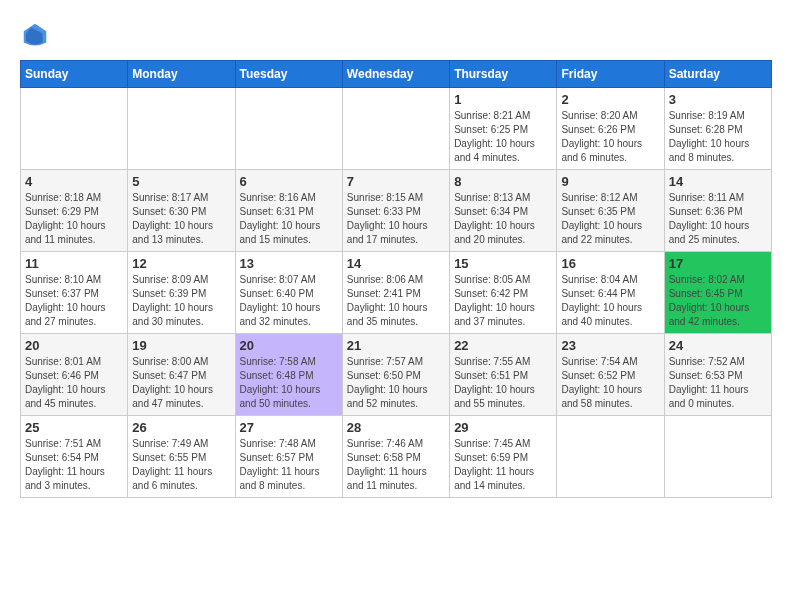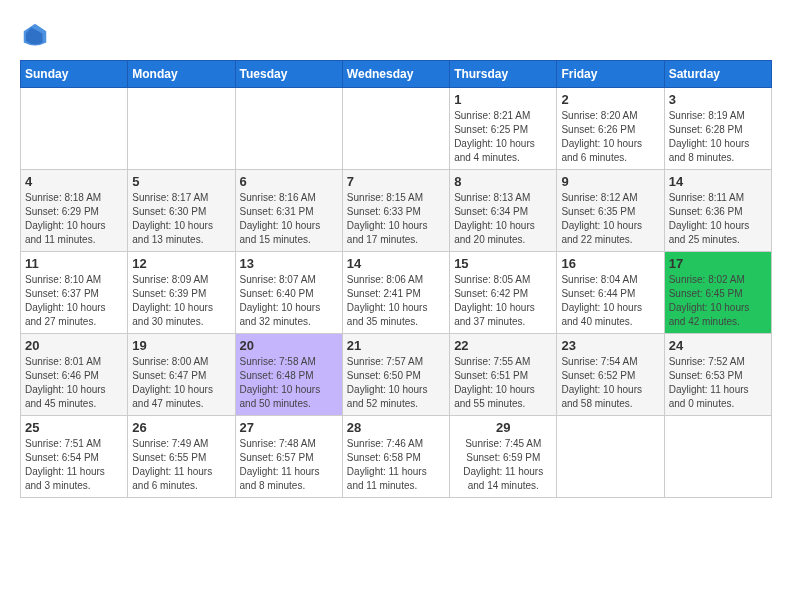--- a/index.html
+++ b/index.html
@@ -384,21 +384,21 @@
         </td>
         <td style="background-color: rgb(255, 255, 255);">
           <div class="cell-content">
             <div class="day-number">28</div>
             <div class="cell-info">Sunrise: 7:46 AM
 Sunset: 6:58 PM
 Daylight: 11 hours
 and 11 minutes.</div>
           </div>
         </td>
-        <td style="background-color: rgb(255, 255, 255); text-align: center;">
+        <td style="background-color: rgb(255, 255, 255);">
           <div class="cell-content">
             <div class="day-number">29</div>
             <div class="cell-info">Sunrise: 7:45 AM
 Sunset: 6:59 PM
 Daylight: 11 hours
 and 14 minutes.</div>
           </div>
         </td>
         <td class="empty-cell"></td>
         <td class="empty-cell"></td>

